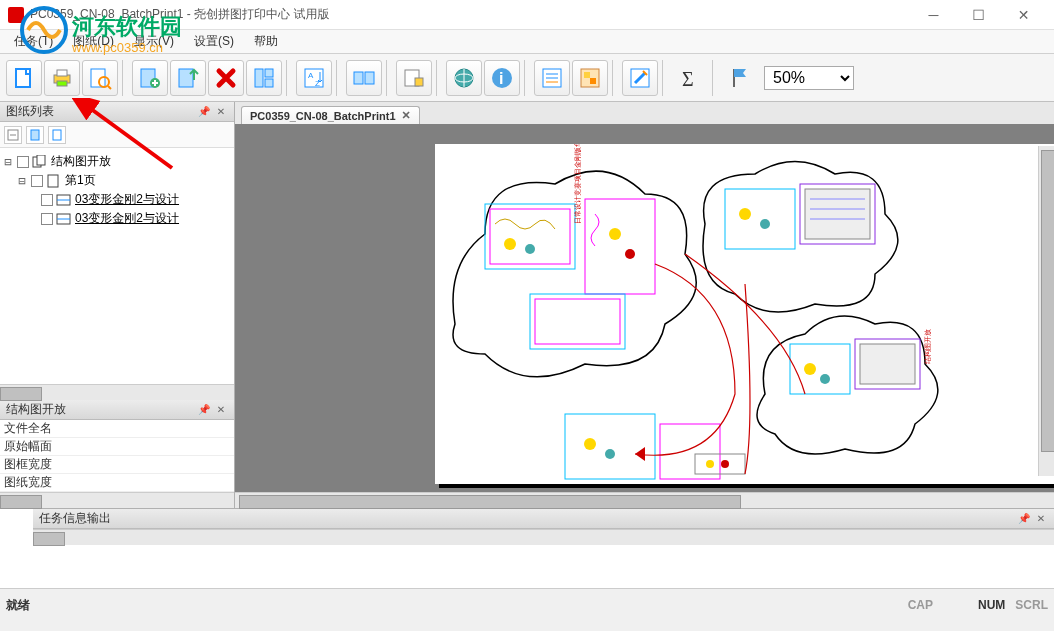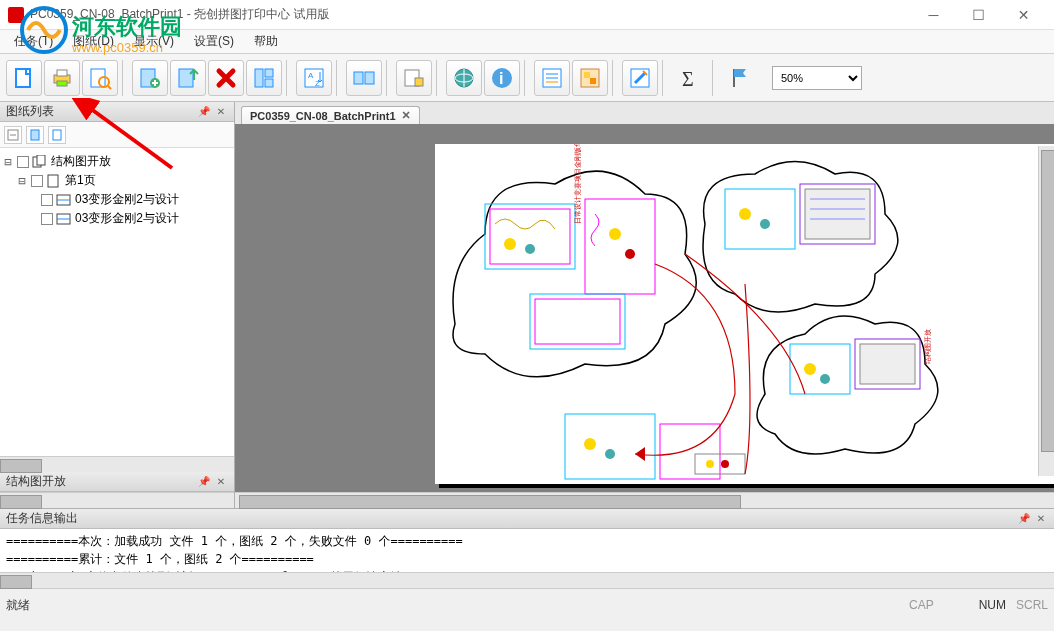--- a/index.html
+++ b/index.html
@@ -8,62 +8,62 @@
 .titlebar .app-icon { width: 16px; height: 16px; background: #d00; border-radius: 2px; margin-right: 6px; }
 .titlebar .title { flex: 1; color: #555; font-size: 12px; }
 .titlebar .win-btns { display: flex; }
 .titlebar .win-btn { width: 45px; height: 30px; display: flex; align-items: center; justify-content: center; color: #666; cursor: pointer; font-size: 14px; }
 .menubar { height: 24px; background: #f8f8f8; display: flex; align-items: center; padding: 0 4px; border-bottom: 1px solid #d0d0d0; }
 .menubar .menu-item { padding: 0 10px; color: #333; cursor: pointer; font-size: 12px; }
 .toolbar { height: 48px; background: #f5f5f5; display: flex; align-items: center; padding: 4px 6px; border-bottom: 1px solid #c0c0c0; gap: 2px; }
 .toolbar .tb-btn { width: 36px; height: 36px; border: 1px solid #c8c8c8; background: linear-gradient(#fff,#eee); display: flex; align-items: center; justify-content: center; cursor: pointer; border-radius: 3px; }
 .toolbar .sep { width: 6px; height: 36px; border-left: 1px solid #c8c8c8; margin: 0 2px; }
 .toolbar svg { width: 24px; height: 24px; }
-.zoom-select { margin-left: 12px; height: 24px; border: 1px solid #aaa; background: #fff; padding: 0 4px; width: 90px; font-size: 11px; }
+.zoom-select { margin-left: 4px; height: 24px; border: 1px solid #aaa; background: #fff; padding: 0 4px; width: 90px; font-size: 16px; }
 .main { display: flex; height: 406px; }
 .left-panel { width: 235px; display: flex; flex-direction: column; background: #f9a8d4; border-right: 1px solid #b0b0b0; }
 .panel-header { height: 20px; background: linear-gradient(#ececec,#d8d8d8); display: flex; align-items: center; padding: 0 6px; font-size: 12px; color: #333; border-bottom: 1px solid #bbb; }
 .panel-header .spacer { flex: 1; }
 .panel-header .pin, .panel-header .close-x { width: 14px; height: 14px; display: flex; align-items: center; justify-content: center; color: #666; cursor: pointer; font-size: 10px; margin-left: 2px; }
 .tree-toolbar { height: 26px; background: #fafafa; display: flex; align-items: center; padding: 0 4px; gap: 4px; border-bottom: 1px solid #ddd; }
 .tree-toolbar .tb-ico { width: 18px; height: 18px; border: 1px solid #ccc; background: #fff; cursor: pointer; display:flex; align-items:center; justify-content:center; }
 .tree { flex: 1; background: #fff; overflow: auto; padding: 4px 2px; font-family: "SimSun", sans-serif; }
 .tree-node { display: flex; align-items: center; padding: 1px 0; white-space: nowrap; }
 .tree-node .ex { width: 12px; text-align: center; color: #666; cursor: pointer; font-family: monospace; }
 .tree-node .chk { width: 12px; height: 12px; border: 1px solid #888; margin: 0 3px; cursor: pointer; }
 .tree-node .ico { width: 16px; height: 14px; margin-right: 3px; display:inline-flex; align-items:center; justify-content:center; }
 .tree-node .lbl { color: #000; cursor: pointer; }
 .indent1 { padding-left: 14px; }
-.indent2 { padding-left: 36px; }
+.indent2 { padding-left: 36px; text-decoration: underline; }
 .scroll-strip { height: 16px; background: #e8e8e8; border-top: 1px solid #ccc; position:relative; }
 .scroll-strip::after { content:''; position:absolute; left:0; top:2px; width:40px; height:12px; background:#c0c0c0; border:1px solid #999; }
 .props { background: #fff; }
 .props-grid { font-size: 12px; color: #333; }
 .props-row { display: flex; border-bottom: 1px solid #eee; height: 18px; align-items: center; }
 .props-row .k { width: 70px; padding-left: 4px; }
 .props-row .v { flex: 1; border-left: 1px solid #eee; padding-left: 4px; }
 .canvas-area { flex: 1; background: #808080; display: flex; flex-direction: column; }
 .doc-tabs { height: 22px; background: #e8e8e8; display: flex; align-items: flex-end; padding-left: 6px; }
 .doc-tab { background: linear-gradient(#fff,#f2f2f2); border: 1px solid #b0b0b0; border-bottom: none; padding: 2px 8px; font-size: 11px; font-weight: bold; color: #333; display: flex; align-items: flex-end; gap: 6px; border-radius: 3px 3px 0 0; }
 .doc-tab .x { color: #666; cursor: pointer; font-size: 11px; }
 .canvas-view { flex: 1; background: #808080; position: relative; overflow: hidden; }
 .page { position: absolute; left: 200px; top: 20px; width: 640px; height: 340px; background: #fff; box-shadow: 4px 4px 0 #000; overflow:hidden; }
 .page svg { width: 100%; height: 100%; }
 .hscroll, .vscroll { background: #e8e8e8; }
 .hscroll { height: 16px; border-top:1px solid #ccc; position:relative; }
 .hscroll::after { content:''; position:absolute; left:4px; top:2px; width:500px; height:12px; background:#c0c0c0; border:1px solid #999; }
 .vscroll { position: absolute; right: 0; top: 22px; bottom: 16px; width: 16px; border-left:1px solid #ccc; }
 .vscroll::after { content:''; position:absolute; top:4px; left:2px; height:300px; width:12px; background:#c0c0c0; border:1px solid #999; }
-.output-panel { height: 80px; background: #fff; border-top: 1px solid #b0b0b0; display: flex; flex-direction: column; }
+.output-panel { height: 80px; background: #fff; border-top: 1px solid #b0b0b0; display: flex; flex-direction: column; padding-left: 33px; }
 .output-body { flex: 1; padding: 3px 6px; font-family: "SimSun", monospace; font-size: 12px; line-height: 1.5; background: #fff; overflow: auto; }
 .output-body .red { color: #c00; }
 .output-body .link { color: #c00; }
 .output-scroll { height: 16px; background: #e8e8e8; border-top: 1px solid #ccc; position:relative; }
 .output-scroll::after { content:''; position:absolute; left:0; top:2px; width:30px; height:12px; background:#c0c0c0; border:1px solid #999; }
-.statusbar { height: 22px; background: #f0f0f0; display: flex; align-items: center; padding: 16px 6px; border-top: 1px solid #ccc; font-size: 12px; color: #333; }
+.statusbar { height: 22px; background: #f0f0f0; display: flex; align-items: center; padding: 16px 6px; border-top: 1px solid #ccc; font-size: 12px; color: #333; font-weight: bold; }
 .statusbar .spacer { flex: 1; }
 .statusbar .ind { margin-left: 10px; color: #999; font-size: 12px; }
 .statusbar .ind.on { color: #333; margin-left: 45px; }
 .watermark { position: absolute; top: 6px; left: 20px; pointer-events: none; }
 .red-arrow { position: absolute; top: 98px; left: 72px; pointer-events: none; z-index: 50; }
 </style>
 </head>
 <body>
 
 <div class="titlebar">
@@ -281,20 +281,38 @@
         <span class="lbl">03变形金刚2与设计</span>
       </div>
     </div>
     <div class="scroll-strip"></div>
     <div class="panel-header">
       <span>结构图开放</span>
       <span class="spacer"></span>
       <span class="pin">📌</span>
       <span class="close-x">✕</span>
     </div>
+    <div class="props props-grid">
+      <div class="props-row">
+          <span class="k">文件全名</span>
+          <span class="v"></span>
+        </div>
+      <div class="props-row">
+          <span class="k">原始幅面</span>
+          <span class="v"></span>
+        </div>
+      <div class="props-row">
+          <span class="k">图框宽度</span>
+          <span class="v"></span>
+        </div>
+      <div class="props-row">
+          <span class="k">图纸宽度</span>
+          <span class="v"></span>
+        </div>
+    </div>
     <div class="scroll-strip"></div>
   </div>
 
   <div class="canvas-area">
     <div class="doc-tabs">
       <div class="doc-tab">
         <span>PC0359_CN-08_BatchPrint1</span>
         <span class="x">✕</span>
       </div>
     </div>
@@ -353,25 +371,20 @@
     <div class="hscroll"></div>
   </div>
 </div>
 
 <div class="output-panel">
   <div class="panel-header">
     <span>任务信息输出</span>
     <span class="spacer"></span>
     <span class="pin">📌</span>
     <span class="close-x">✕</span>
-  </div>
-  <div class="output-body">
-    <div>==========本次：加载成功 文件 1 个，图纸 2 个，失败文件 0 个==========</div>
-    <div>==========累计：文件 1 个，图纸 2 个==========</div>
-    <div class="red"><span>Tssdeng.shx</span><span>字体文件未找到 访问 </span><span class="link">www.yaocsoft.com</span><span> 找寻解决方法</span></div>
   </div>
   <div class="output-scroll"></div>
 </div>
 
 <div class="statusbar">
   <span>就绪</span>
   <span class="spacer"></span>
   <span class="ind">CAP</span>
   <span class="ind on">NUM</span>
   <span class="ind">SCRL</span>

